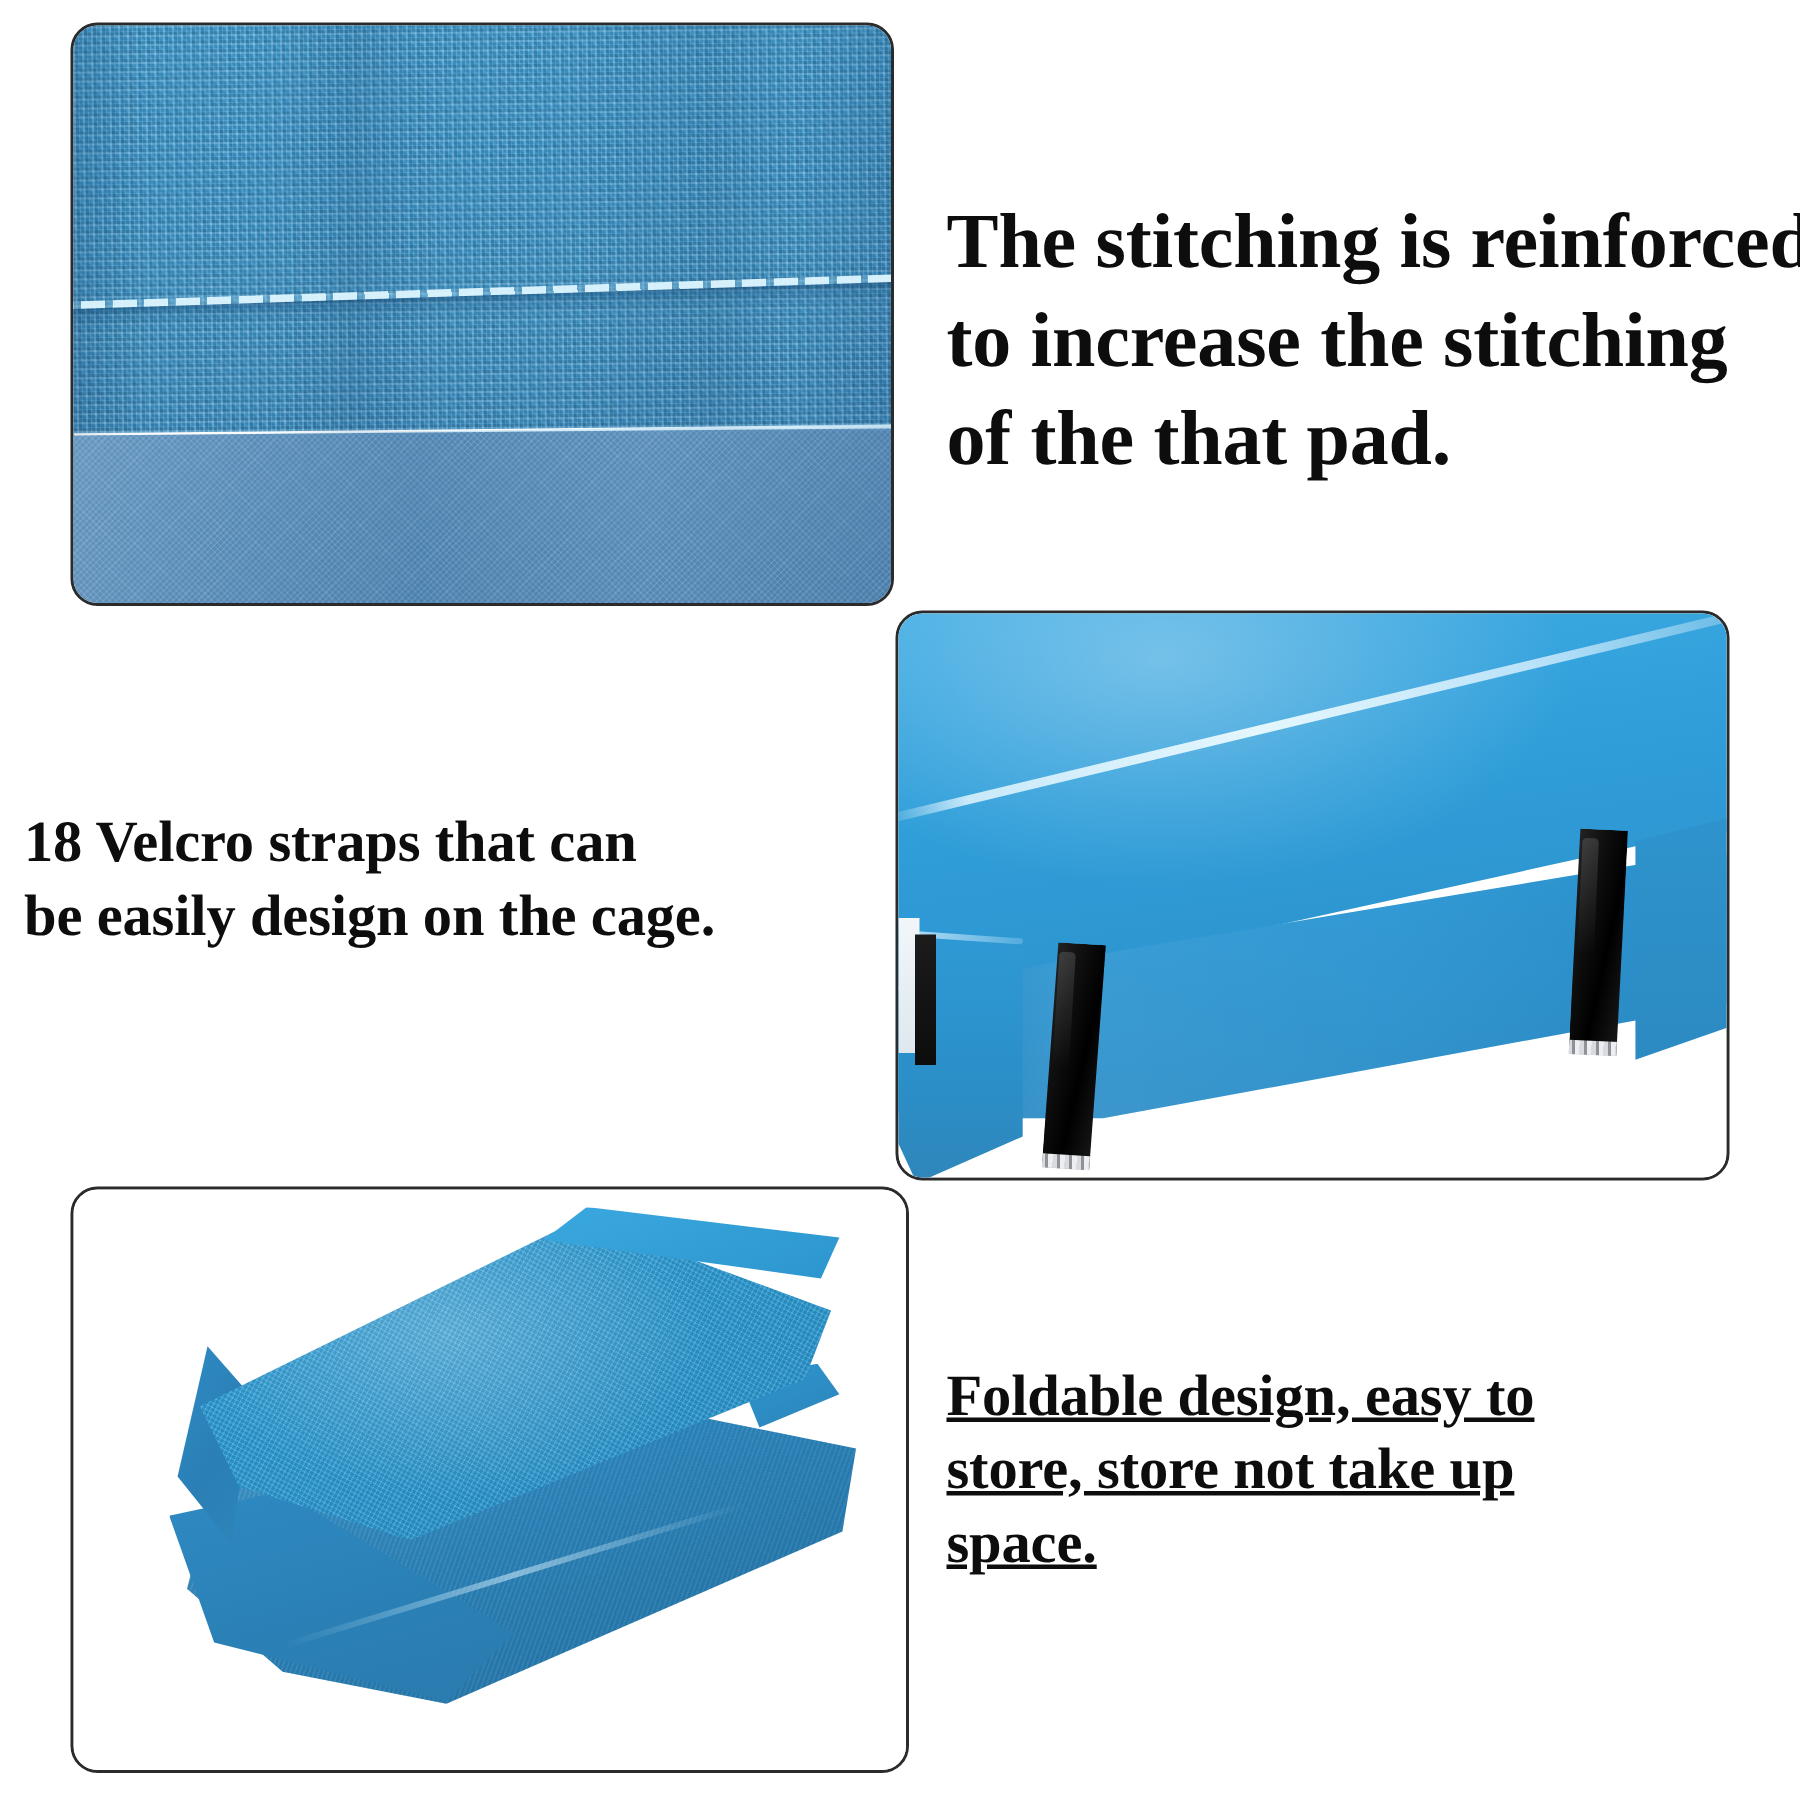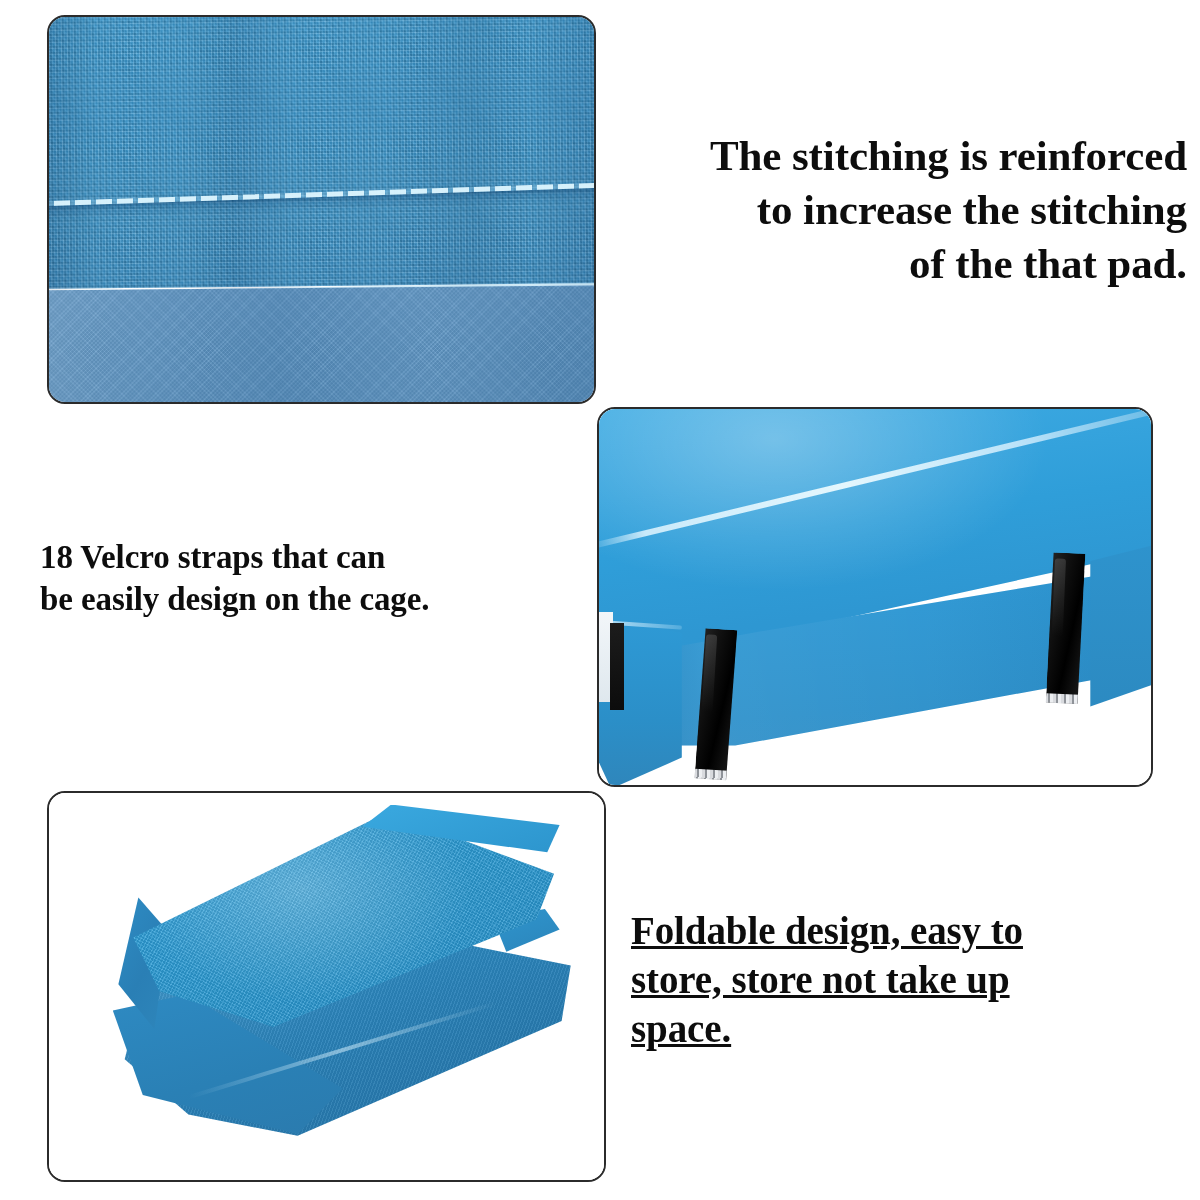--- a/index.html
+++ b/index.html
@@ -291,22 +291,22 @@
   }
   
   .fold-gap{
     position:absolute;left:24%;top:66%;width:58%;height:4px;
     background:linear-gradient(90deg,rgba(255,255,255,.0),rgba(210,238,252,.55),rgba(255,255,255,.0));
     transform:rotate(-17deg);
     border-radius:3px;
   }
 
   
-  #caption-stitching{left:631px;top:129px;width:556px;font-size:43px;text-align:right;}
-  #caption-velcro{left:40px;top:537px;width:560px;font-size:33px;}
+  #caption-stitching{left:631px;top:129px;width:556px;font-size:52px;}
+  #caption-velcro{left:16px;top:537px;width:560px;font-size:39px;}
   #caption-foldable{left:631px;top:906px;width:556px;font-size:39px;text-decoration:underline;}
   .caption .line{display:block;white-space:nowrap;}
 </style>
 </head>
 <body>
 
 <div class="stage">
 
   <div class="panel" id="panel-stitching">
     <div class="stitch-wrap">

